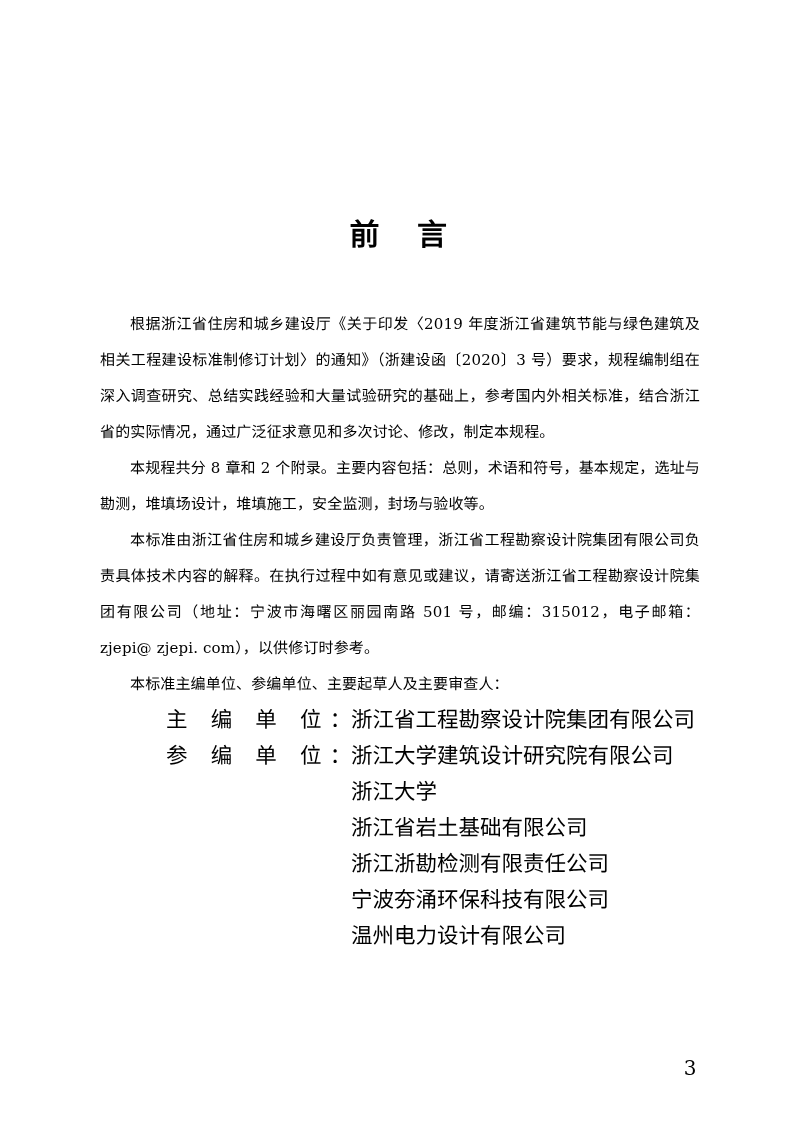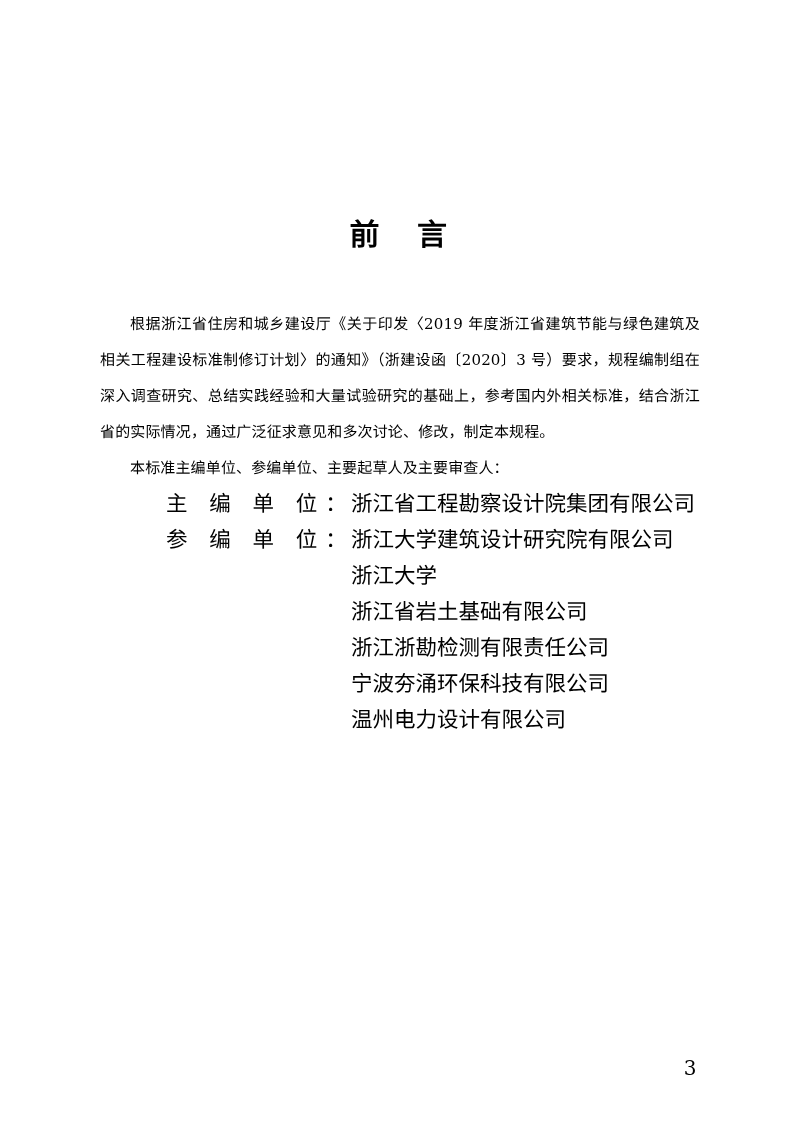--- a/index.html
+++ b/index.html
@@ -53,21 +53,20 @@
   }
   .roster {
     margin: 0;
     font-size: 21.5px;
     line-height: 36px;
   }
   .roster-row {
     display: flex;
     align-items: center;
     white-space: nowrap;
-    font-family: Liberation Serif, serif;
   }
   .roster-label {
     display: inline-block;
     width: 185px;
     margin-left: 66px;
     box-sizing: border-box;
     flex: 0 0 auto;
   }
   .roster-label.spaced {
     letter-spacing: 0.38em;
@@ -98,21 +97,23 @@
 <div class="page">
 
   <div class="page-title">
     <span>前</span><span class="gap"></span><span>言</span>
   </div>
 
   <div class="body-block">
 
     <p class="para">根据浙江省住房和城乡建设厅《关于印发〈2019 年度浙江省建筑节能与绿色建筑及相关工程建设标准制修订计划〉的通知》（浙建设函〔2020〕3 号）要求，规程编制组在深入调查研究、总结实践经验和大量试验研究的基础上，参考国内外相关标准，结合浙江省的实际情况，通过广泛征求意见和多次讨论、修改，制定本规程。</p>
 
+    <p class="para">本规程共分 8 章和 2 个附录。主要内容包括：总则，术语和符号，基本规定，选址与勘测，堆填场设计，堆填施工，安全监测，封场与验收等。</p>
 
+    <p class="para">本标准由浙江省住房和城乡建设厅负责管理，浙江省工程勘察设计院集团有限公司负责具体技术内容的解释。在执行过程中如有意见或建议，请寄送浙江省工程勘察设计院集团有限公司（地址：宁波市海曙区丽园南路 501 号，邮编：315012，电子邮箱：zjepi@ zjepi. com），以供修订时参考。</p>
 
     <p class="para">本标准主编单位、参编单位、主要起草人及主要审查人：</p>
 
     <div class="roster">
 
       <div class="roster-row">
         <span class="roster-label spaced"><span>主 编 单 位</span><span class="colon">：</span></span>
         <span class="roster-value">浙江省工程勘察设计院集团有限公司</span>
       </div>
       <div class="roster-row">

